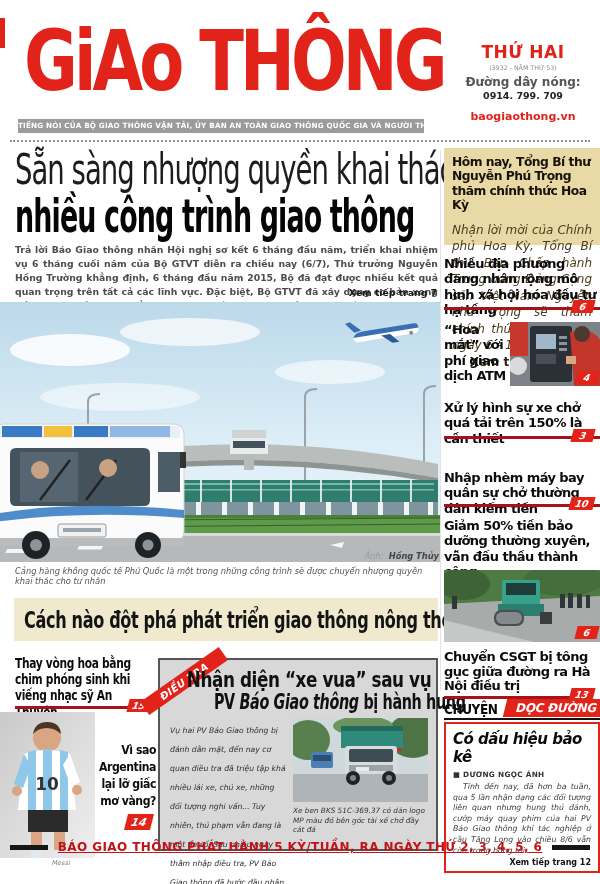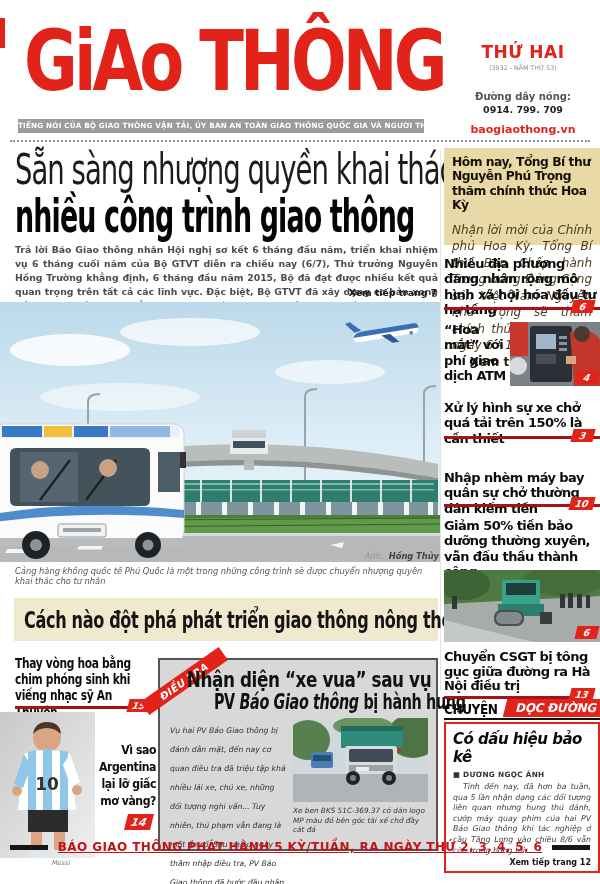--- a/index.html
+++ b/index.html
@@ -14,21 +14,21 @@
   .cx{display:inline-block;white-space:nowrap;transform-origin:left top;}
   .cxc{display:inline-block;white-space:nowrap;transform-origin:center top;}
 
   
   .logo{font-weight:bold;color:var(--red);font-size:84px;line-height:.94;letter-spacing:-5px;transform:scaleX(.78);transform-origin:left top;}
   .tagline{background:#9b9b9b;color:#fff;font-weight:bold;font-size:7.2px;line-height:14px;text-align:center;letter-spacing:.2px;white-space:nowrap;overflow:hidden;}
   .issueblk{width:142px;text-align:center;line-height:1.25;}
   .day{color:var(--red);font-weight:bold;font-size:17px;letter-spacing:.5px;}
   .issline{font-weight:bold;font-size:12.5px;color:#222;margin-top:2px;}
   .issnote{font-size:6.3px;color:#8a8a8a;margin-top:1px;}
-  .hotlbl{font-size:10px;color:#555;font-weight:bold;margin-top:19px;}
+  .hotlbl{font-size:12px;color:#555;font-weight:bold;margin-top:3px;}
   .hotnum{font-size:9.5px;color:#222;font-weight:bold;}
   .site{font-size:11px;color:var(--red);font-weight:bold;margin-top:8px;}
   .dotrule{border-top:2px dotted #8f8f8f;}
 
   
   .h1a{font-size:42px;color:#1c1c1c;font-weight:normal;letter-spacing:-1.5px;transform:scaleX(.655);}
   .h1b{font-size:46px;color:#050505;font-weight:bold;letter-spacing:-1.5px;transform:scaleX(.585);}
   .lead{font-size:9.3px;line-height:14px;font-weight:bold;color:#4c4c4c;text-align:justify;}
   .contin{font-weight:bold;color:#1a1a1a;font-size:9.3px;}
   .capt{font-size:8.3px;color:#555;}

